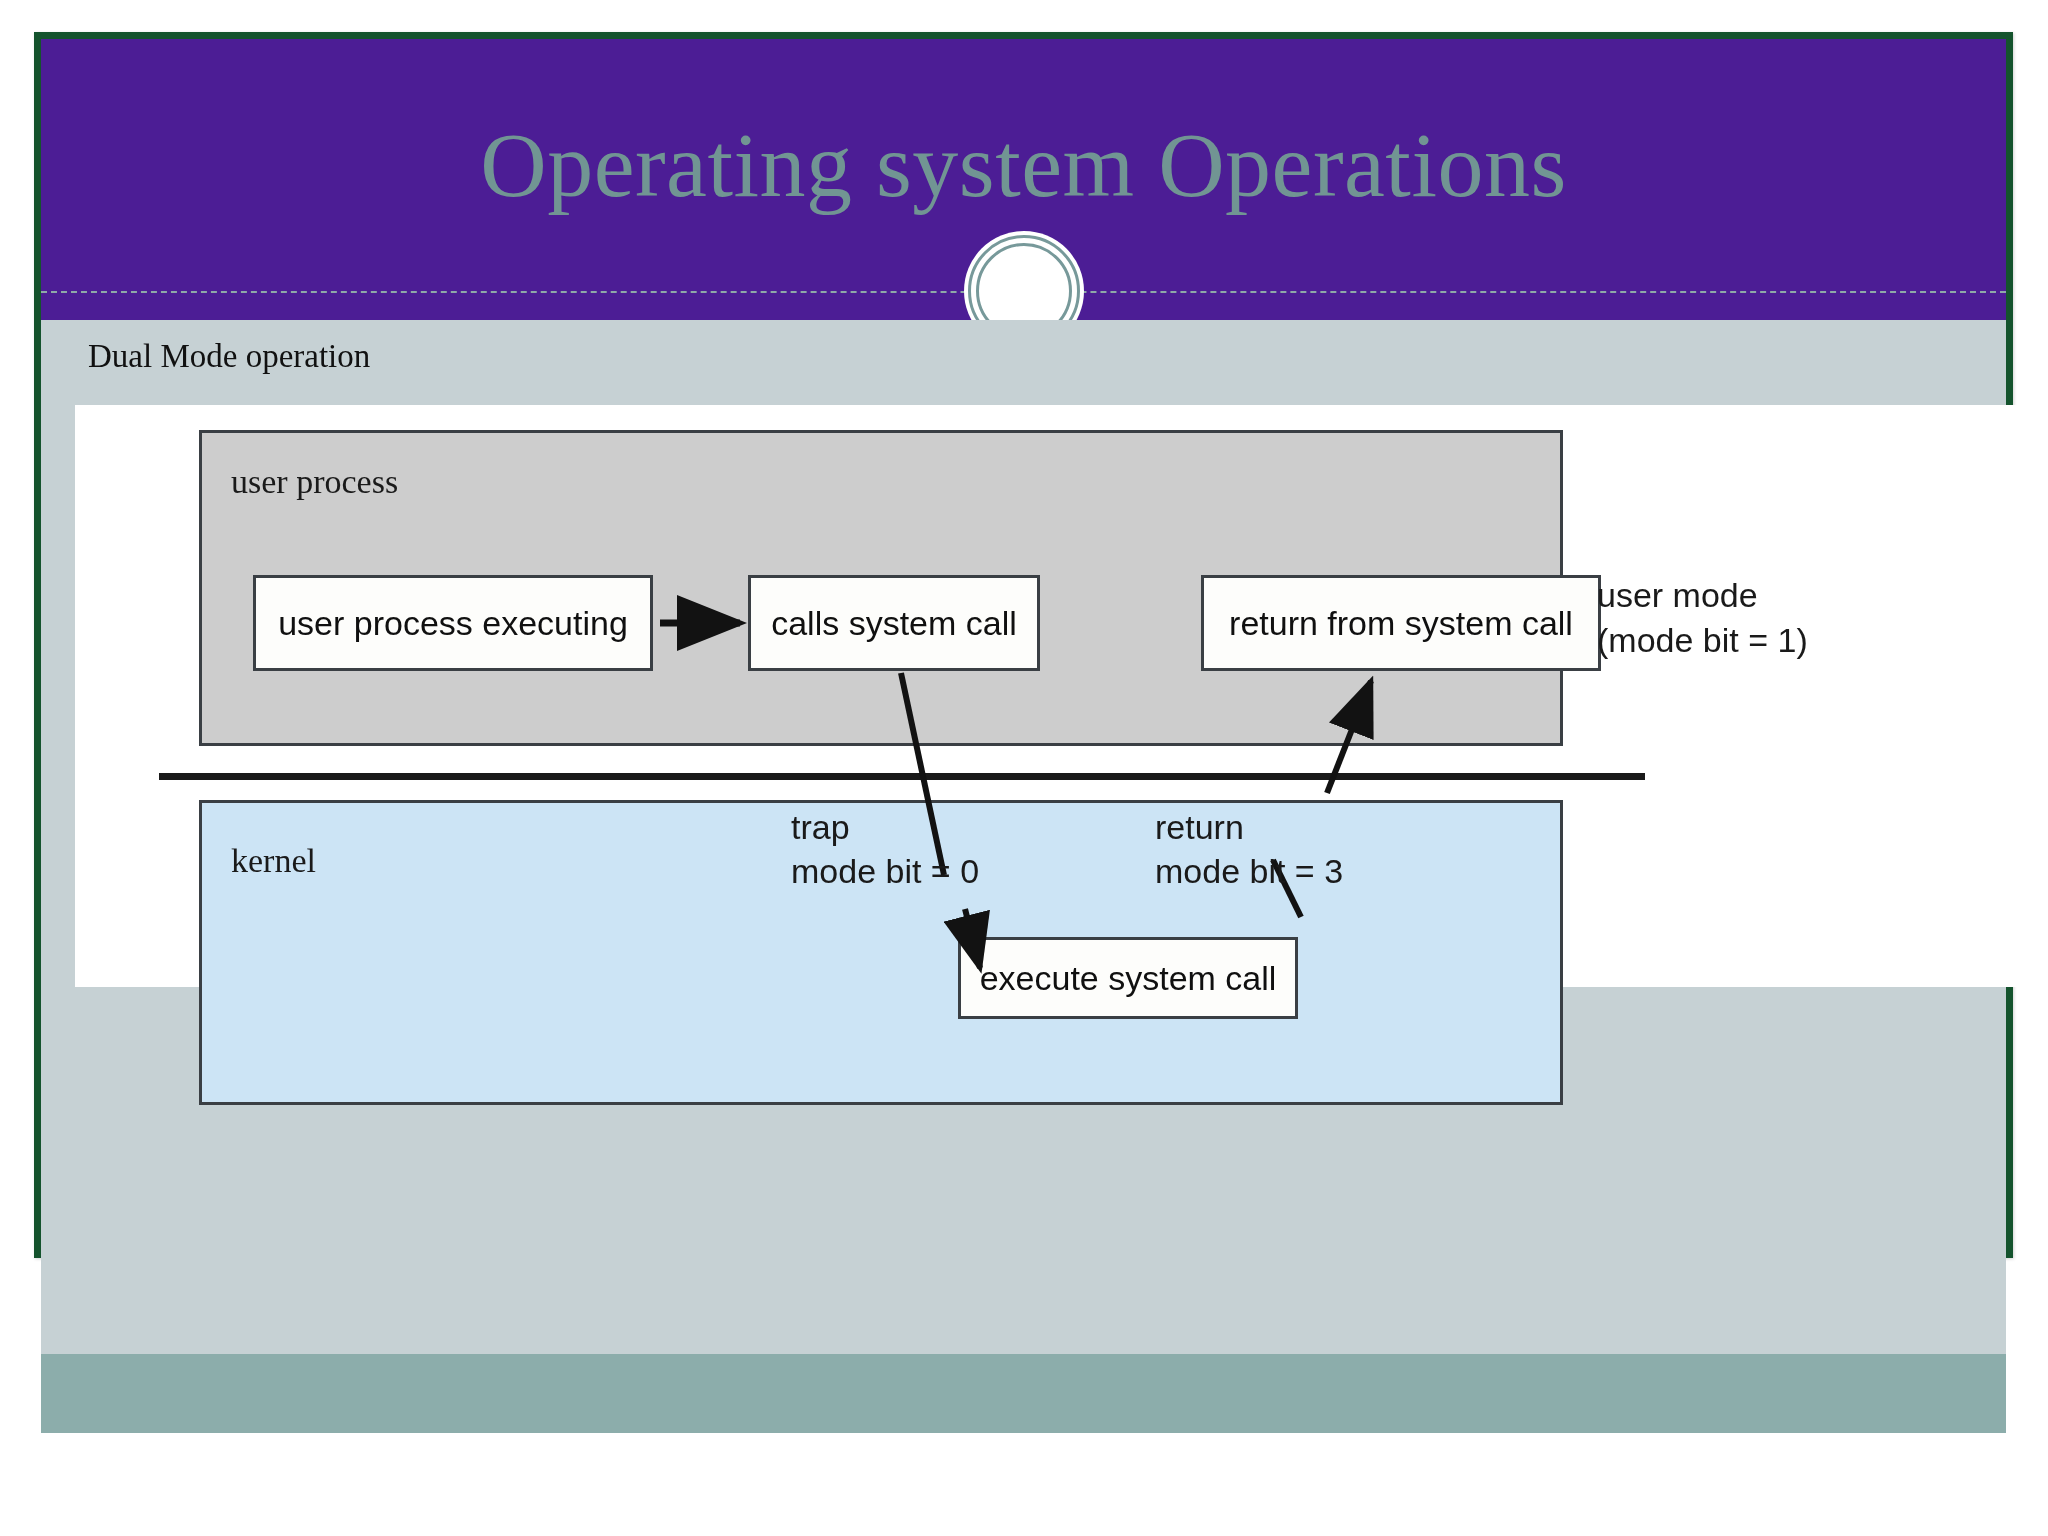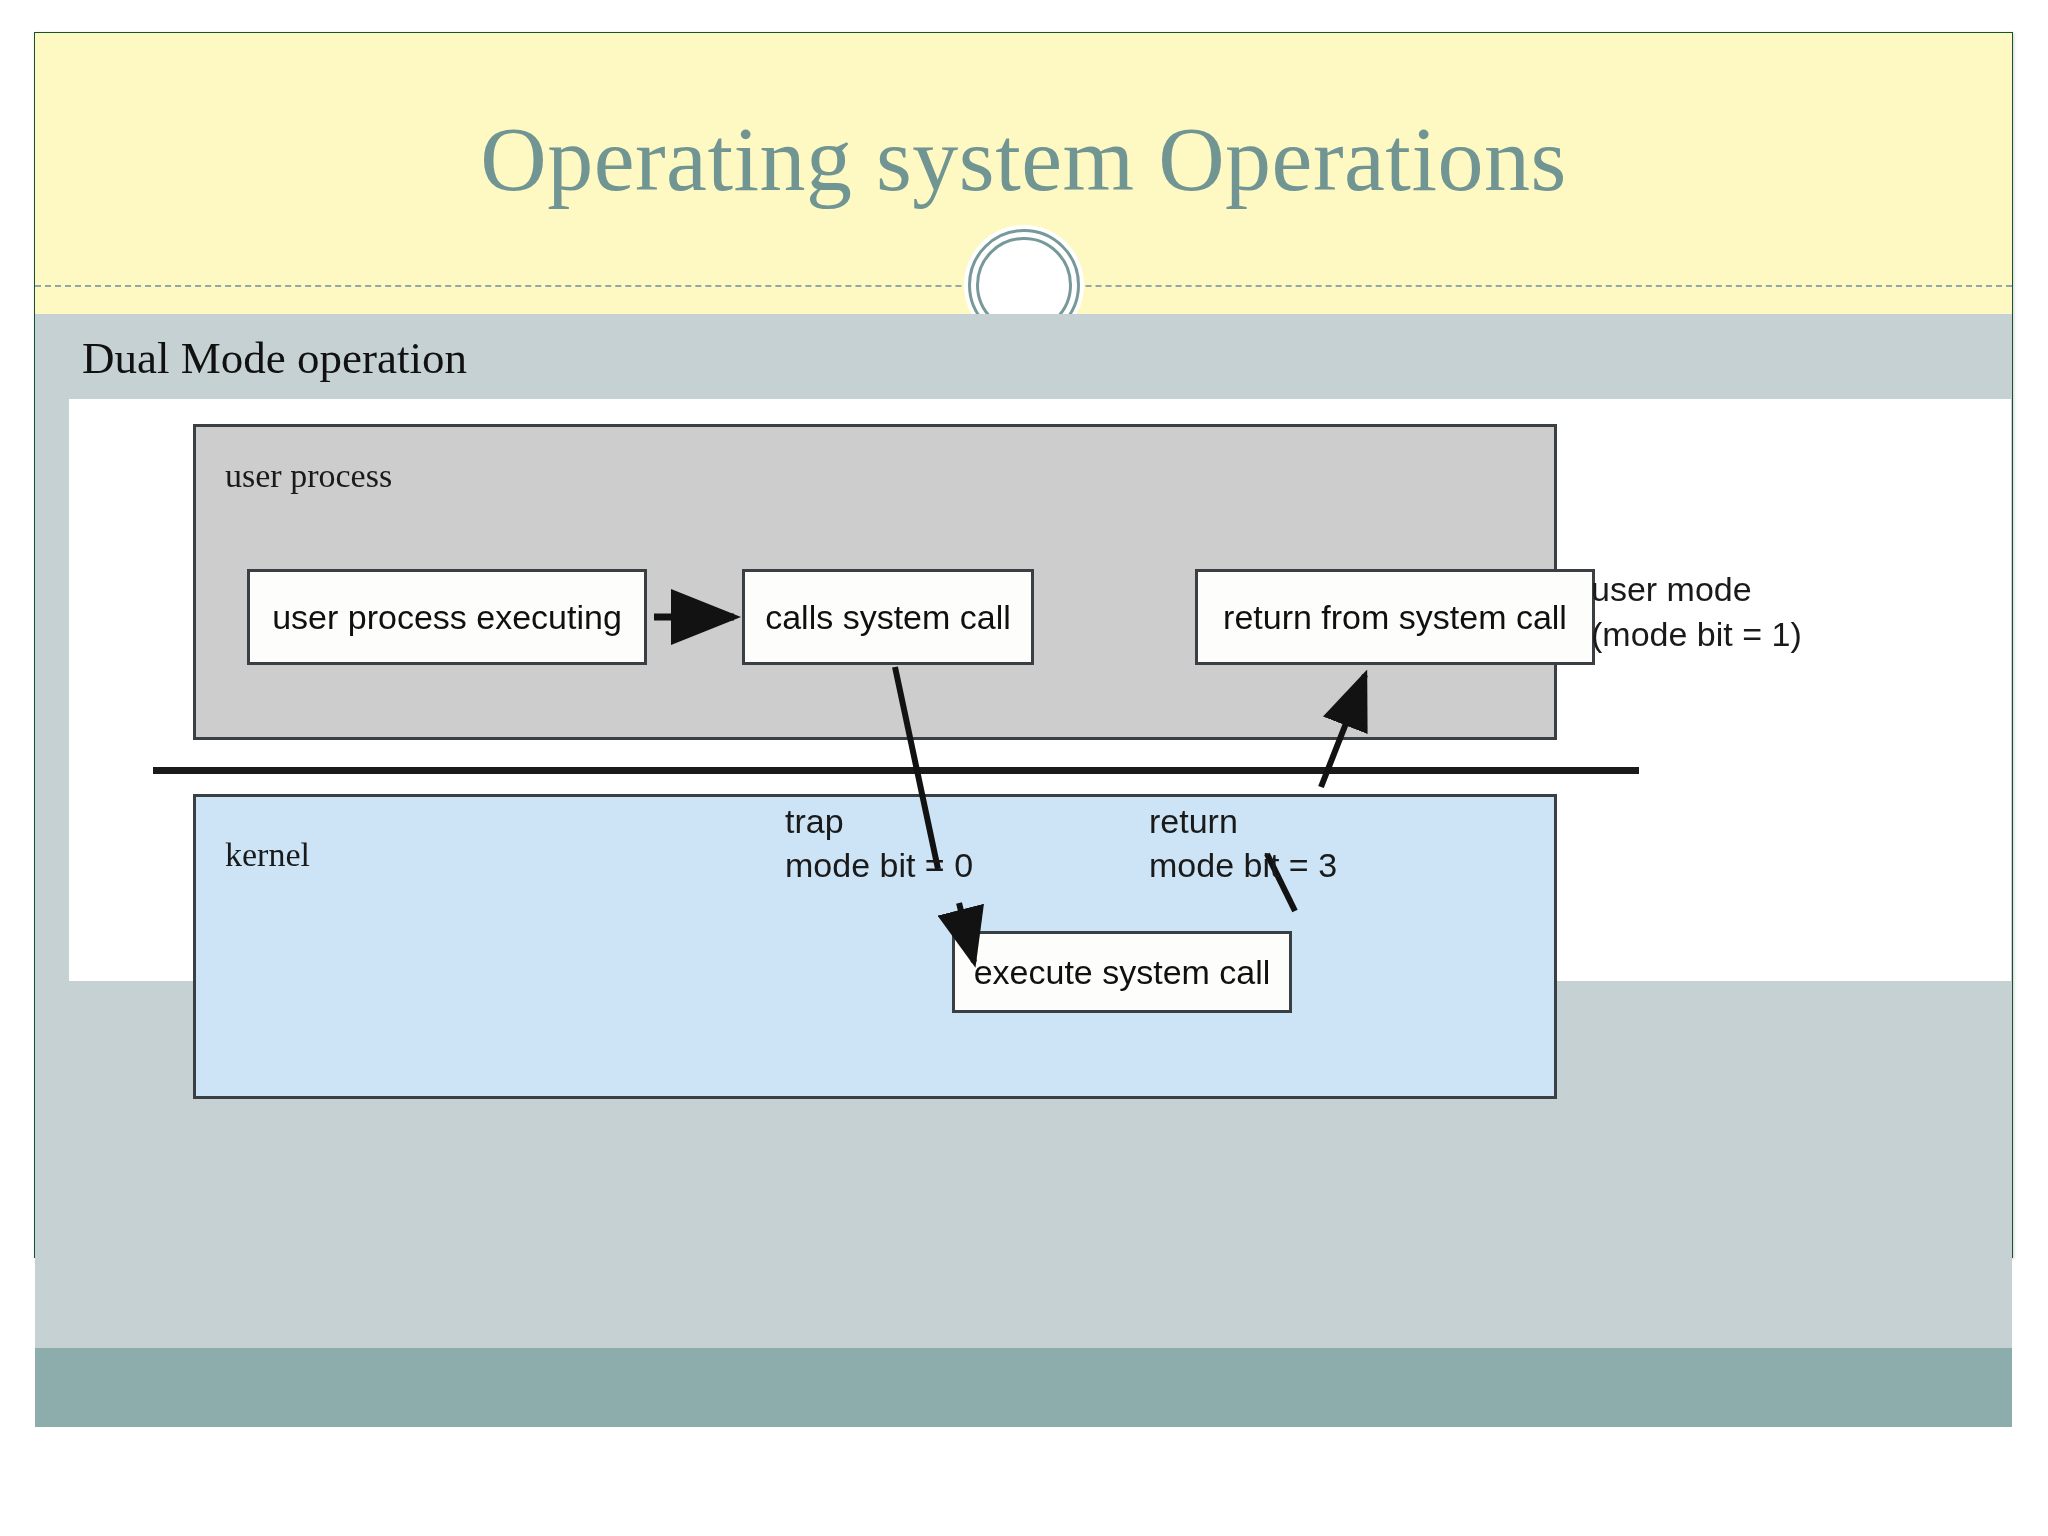--- a/index.html
+++ b/index.html
@@ -17,22 +17,22 @@
     font-family: "Liberation Serif", serif;
   }
 
   
   .slide {
     position: absolute;
     left: 34px;
     top: 32px;
     width: 1979px;
     height: 1226px;
-    background: #fef9c3;
-    border: 1px solid #14532d;
+    background: #4c1d95;
+    border: 7px solid #14532d;
     box-sizing: border-box;
     box-shadow: 1px 1px 3px rgba(0,0,0,0.18);
   }
 
   
   .title-zone {
     position: absolute;
     left: 0; top: 0;
     width: 100%;
     height: 253px;
@@ -112,21 +112,21 @@
     width: 100%;
     height: 79px;
     background: #8cadab;
   }
 
   .subtitle {
     position: absolute;
     left: 47px;
     top: 18px;
     font-family: "Liberation Serif", serif;
-    font-size: 45px;
+    font-size: 33px;
     color: #111111;
     white-space: nowrap;
   }
 
   
   .figure-panel {
     position: absolute;
     left: 34px;
     top: 85px;
     width: 1942px;

